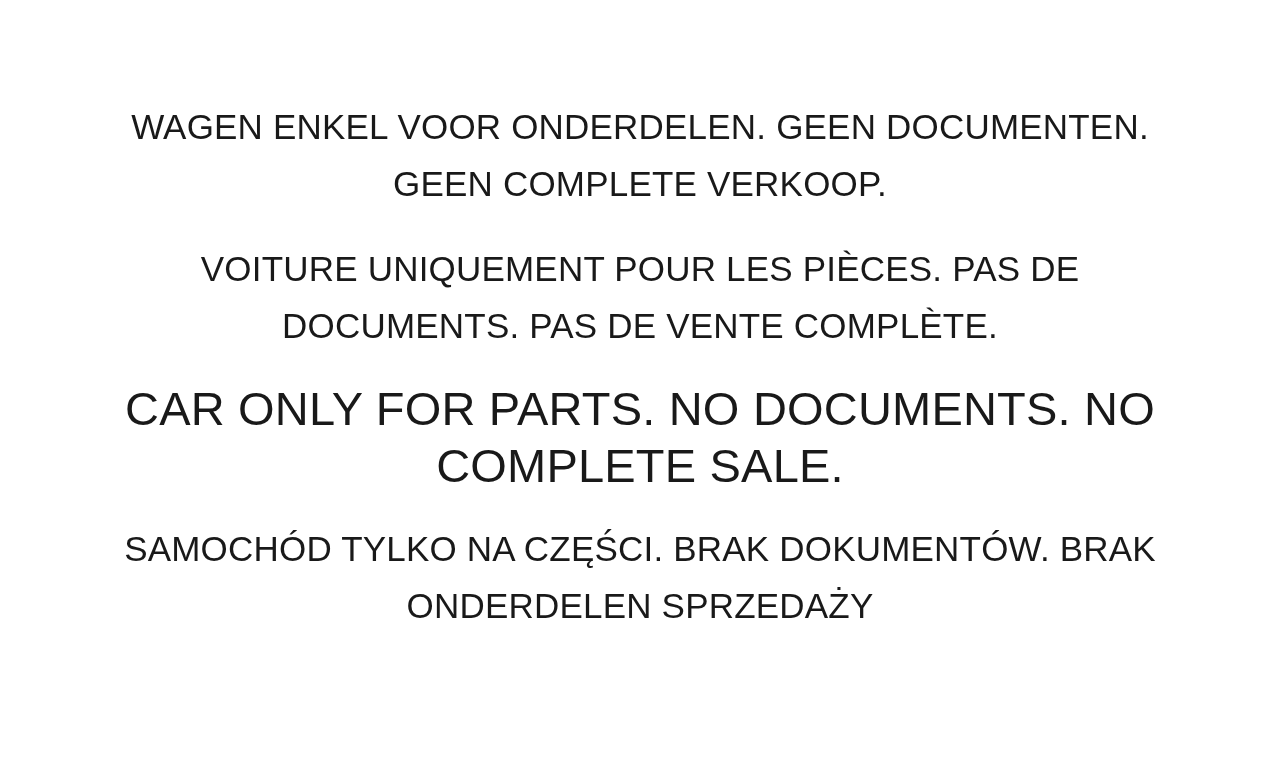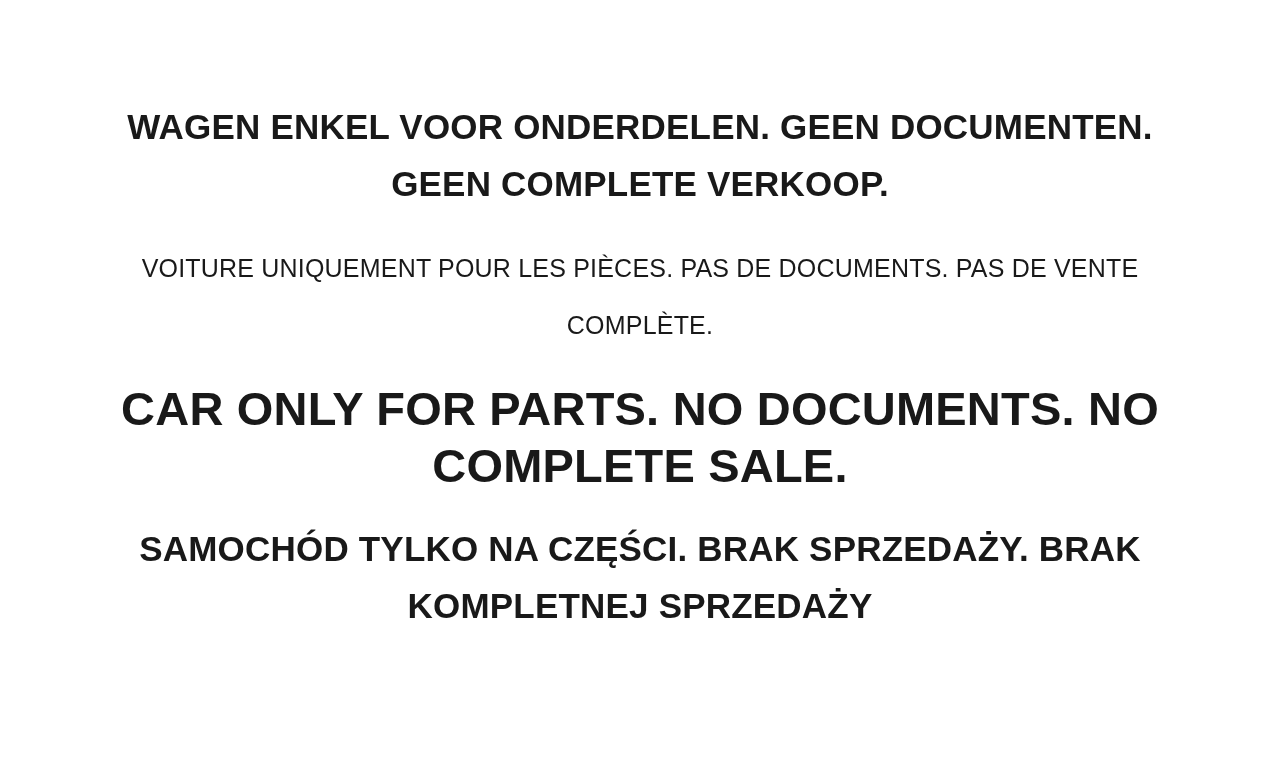--- a/index.html
+++ b/index.html
@@ -25,33 +25,33 @@
     align-items: center;
     justify-content: flex-start;
   }
   .notice-line {
     width: 1070px;
     text-align: center;
     letter-spacing: 0.2px;
     color: #191919;
   }
   .notice-line.bold {
-    font-weight: bold;
+    font-weight: normal;
   }
   .notice-line.regular {
     font-weight: normal;
   }
   
   .block-nl {
     font-size: 35px;
     line-height: 57px;
     margin-top: 20px;
   }
   .block-fr {
-    font-size: 25px;
+    font-size: 35px;
     line-height: 57px;
     margin-top: 28px;
   }
   .block-en {
     font-size: 47px;
     line-height: 57px;
     margin-top: 26px;
   }
   .block-de {
     font-size: 35px;
@@ -81,16 +81,16 @@
 
 <div class="notice-sheet">
 
   <div class="notice-line bold block-nl">WAGEN ENKEL VOOR ONDERDELEN. GEEN DOCUMENTEN. GEEN COMPLETE VERKOOP.</div>
 
   <div class="notice-line regular block-fr">VOITURE UNIQUEMENT POUR LES PIÈCES. PAS DE DOCUMENTS. PAS DE VENTE COMPLÈTE.</div>
 
   <div class="notice-line bold block-en">CAR ONLY FOR PARTS. NO DOCUMENTS. NO COMPLETE SALE.</div>
 
 
-  <div class="notice-line bold block-pl">SAMOCHÓD TYLKO NA CZĘŚCI. BRAK SPRZEDAŻY. BRAK KOMPLETNEJ SPRZEDAŻY</div>
+  <div class="notice-line bold block-pl">SAMOCHÓD TYLKO NA CZĘŚCI. BRAK DOKUMENTÓW. BRAK ONDERDELEN SPRZEDAŻY</div>
 
 
 </div>
 
 </body></html>

